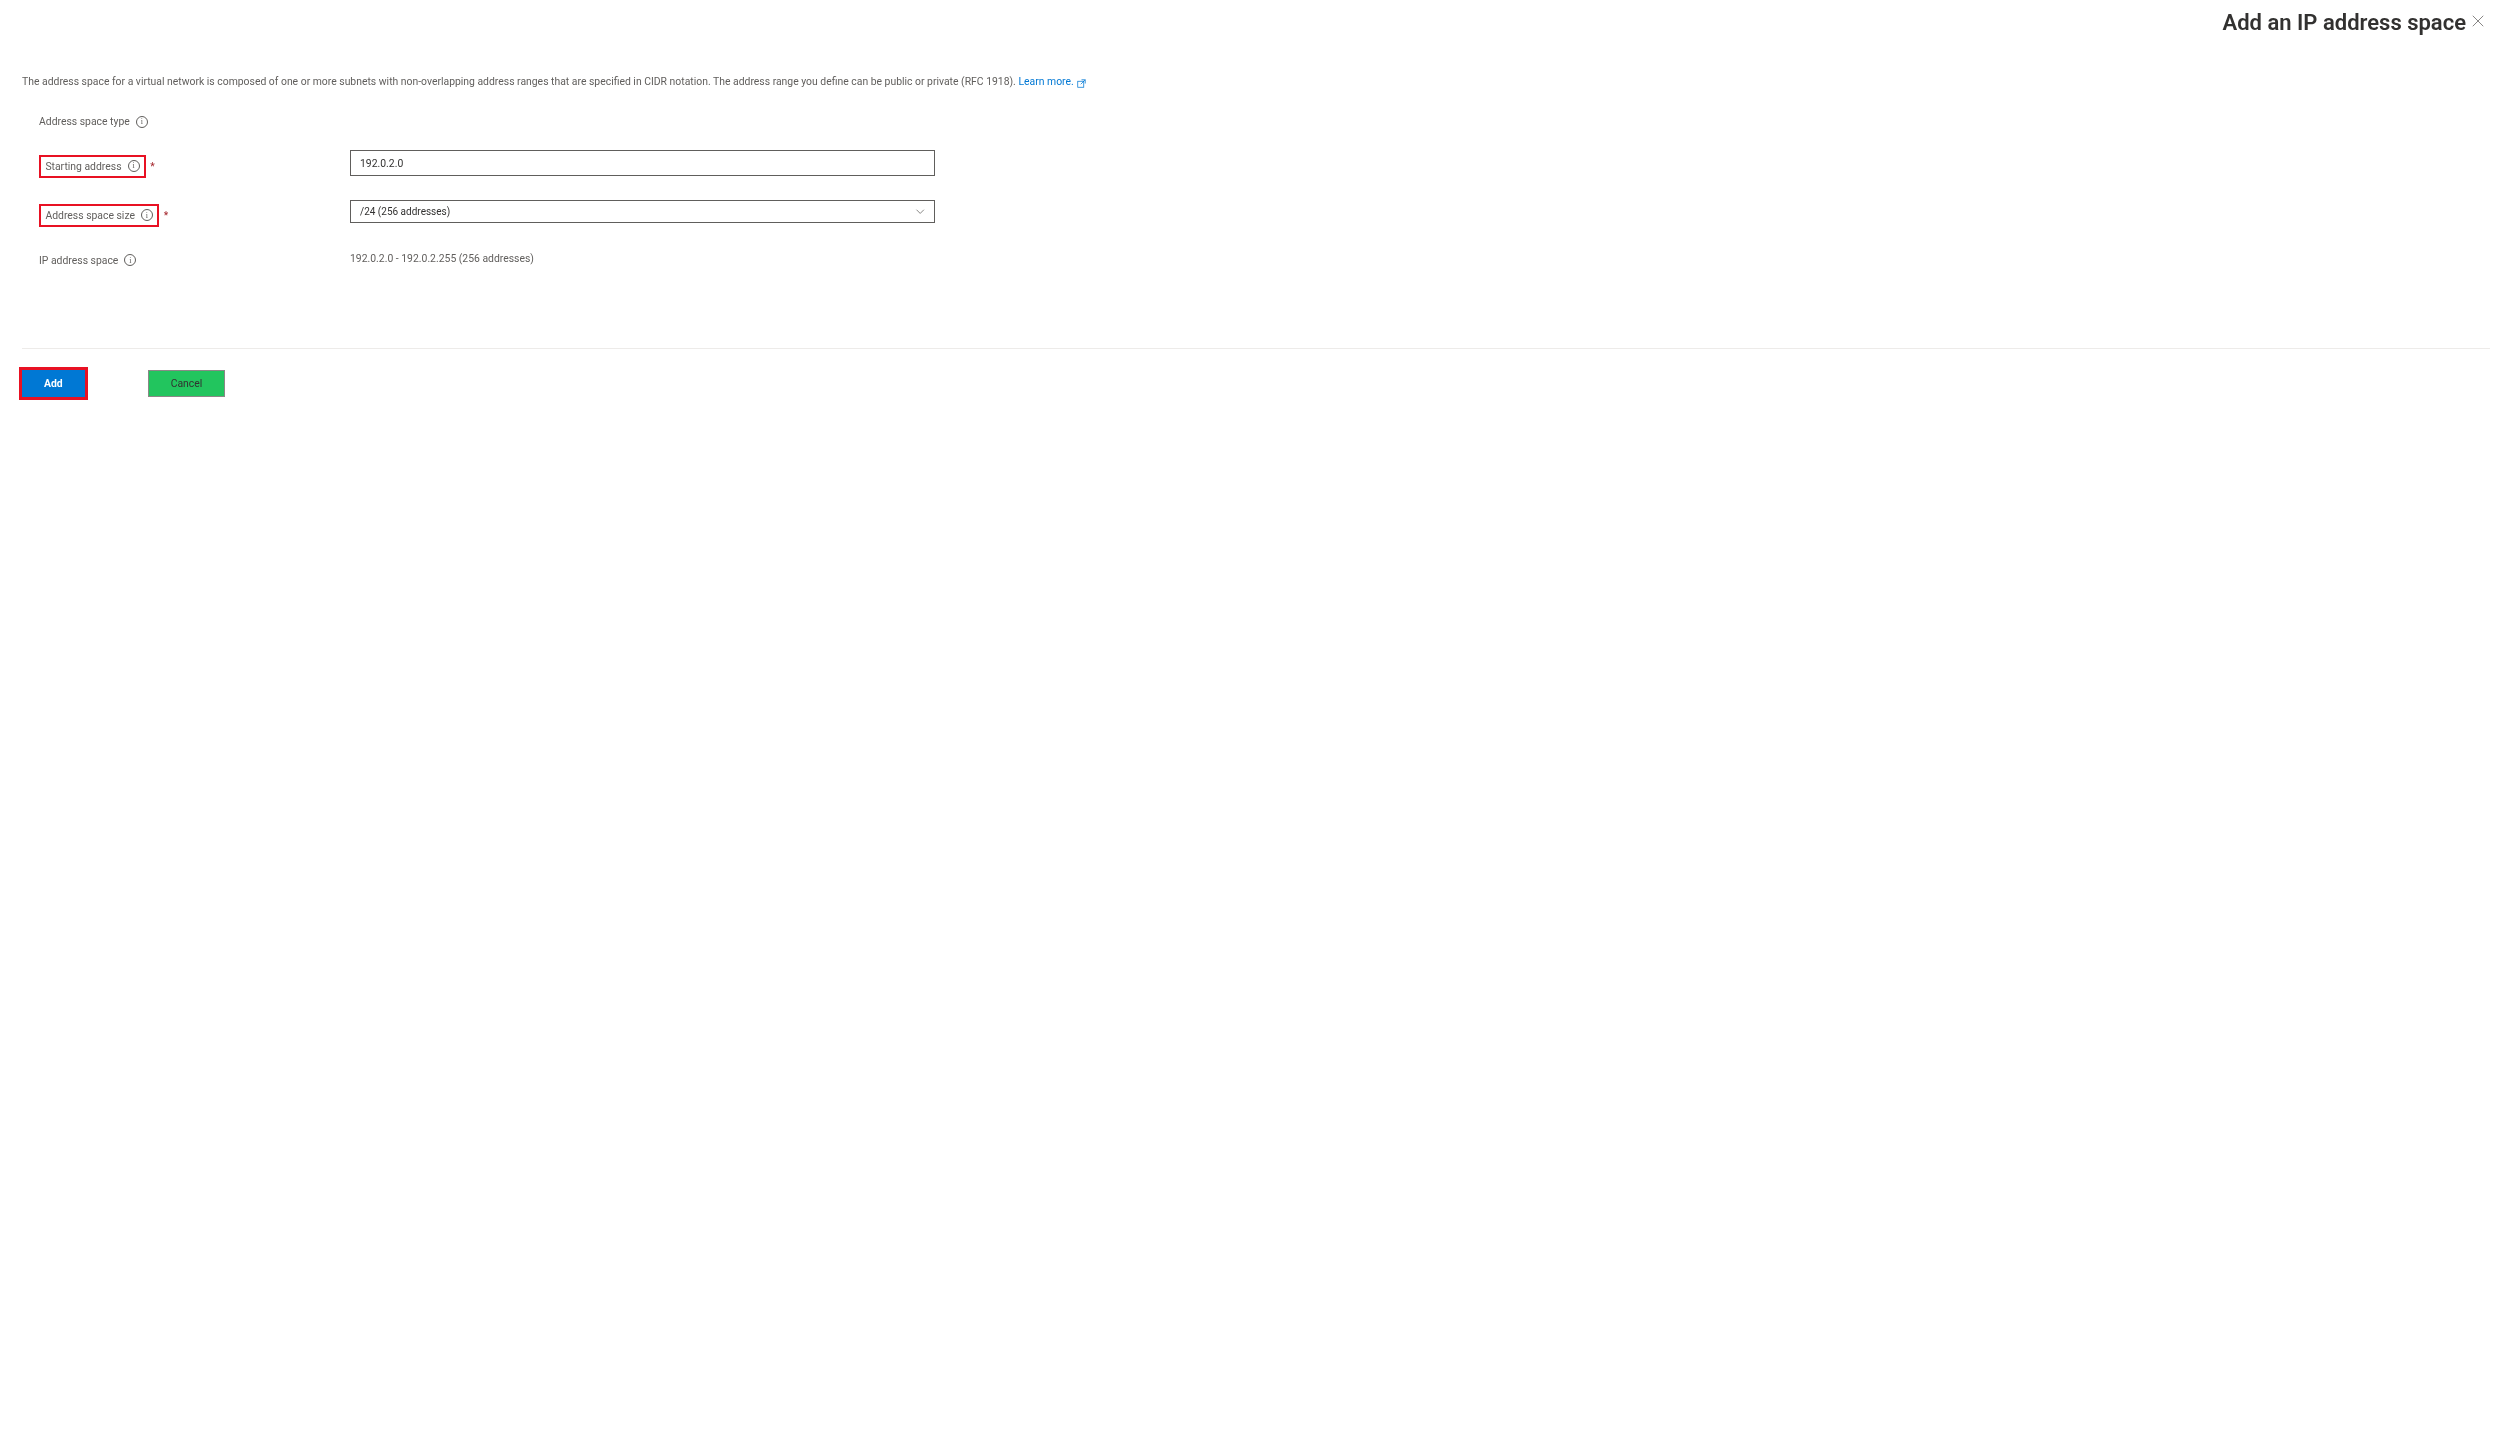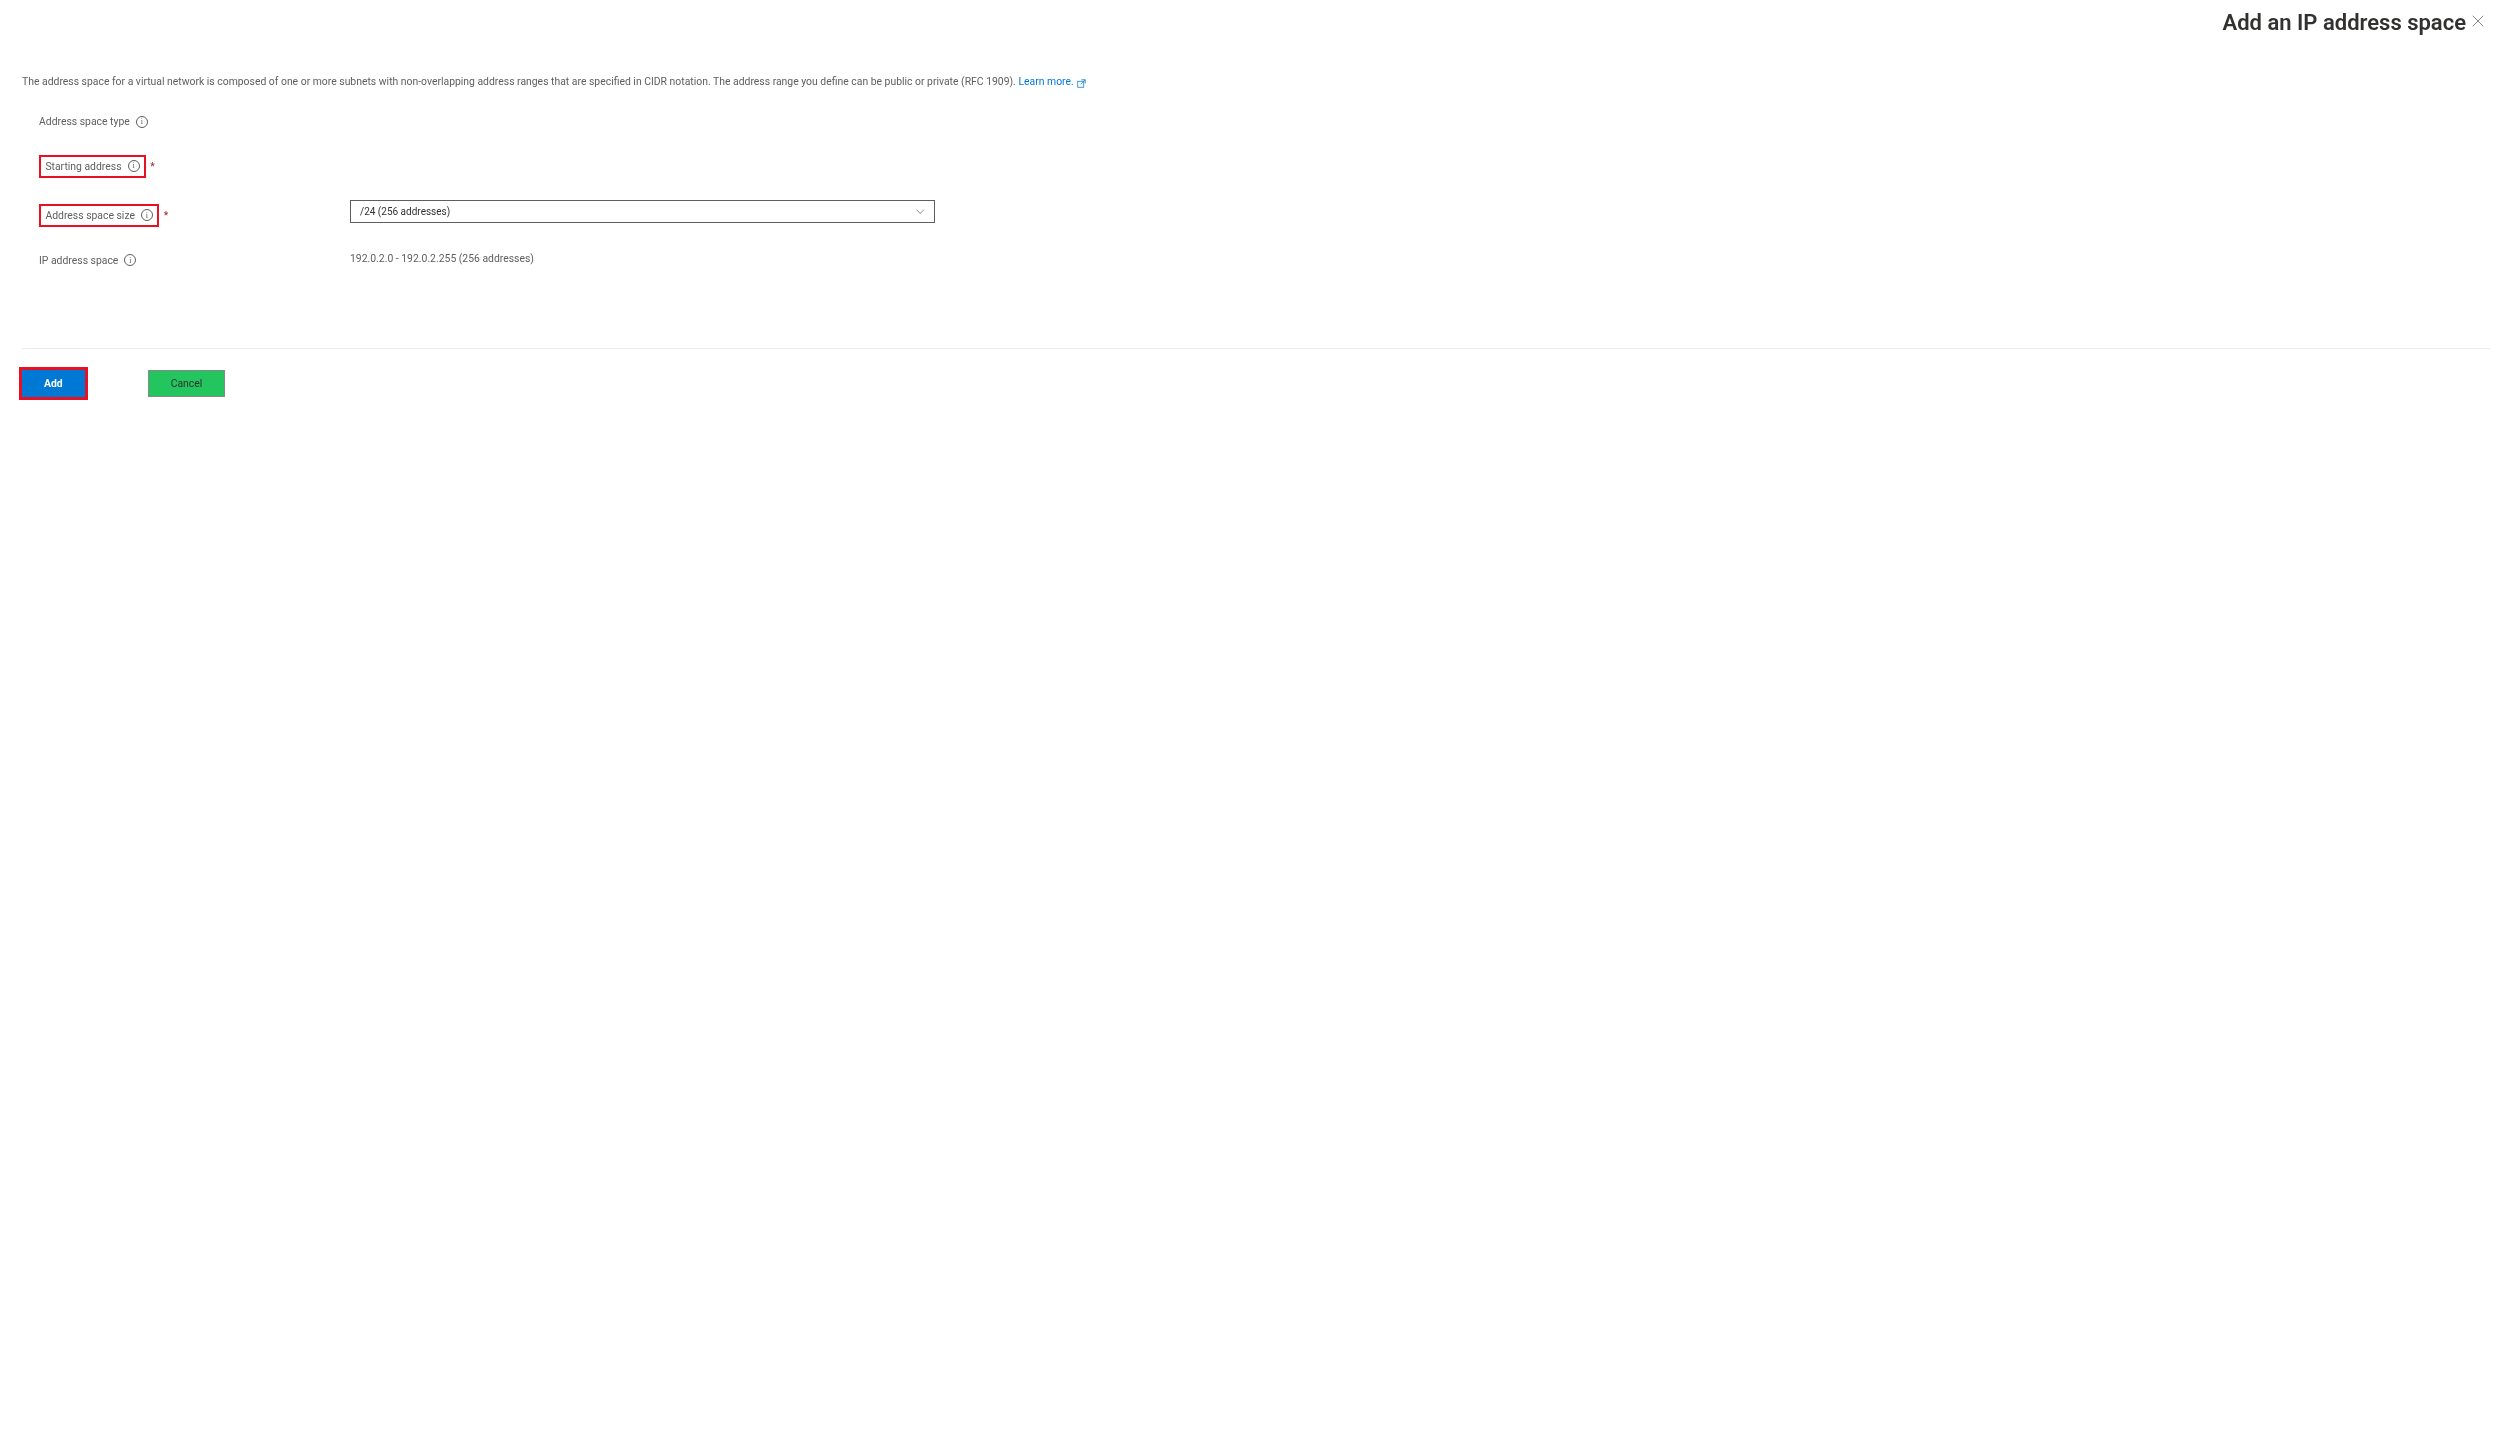--- a/index.html
+++ b/index.html
@@ -204,21 +204,21 @@
   <h1 class="title">Add an IP address space</h1>
   <span class="close-icon">
     <svg width="12" height="12" viewBox="0 0 16 16">
         <line x1="1" y1="1" x2="15" y2="15" stroke="#605e5c" stroke-width="1"></line>
         <line x1="15" y1="1" x2="1" y2="15" stroke="#605e5c" stroke-width="1"></line>
       </svg>
   </span>
 </div>
 
 <p class="description">
-  <span>The address space for a virtual network is composed of one or more subnets with non-overlapping address ranges that are specified in CIDR notation. The address range you define can be public or private (RFC 1909). </span>
+  <span>The address space for a virtual network is composed of one or more subnets with non-overlapping address ranges that are specified in CIDR notation. The address range you define can be public or private (RFC 1918). </span>
   <a class="link"><span>Learn more.</span><span class="external-icon">
     <svg width="9" height="9" viewBox="0 0 12 12" style="display:inline-block;vertical-align:middle">
           <rect x="1" y="3" width="8" height="8" fill="none" stroke="#0078d4" stroke-width="1"></rect>
           <polyline points="6,1 11,1 11,6" fill="none" stroke="#0078d4" stroke-width="1"></polyline>
           <line x1="11" y1="1" x2="5" y2="7" stroke="#0078d4" stroke-width="1"></line>
         </svg>
   </span></a>
 </p>
 
 <div class="form-row">
@@ -228,20 +228,23 @@
   </div>
 </div>
 
 <div class="form-row">
   <div class="form-label-area">
     <span class="highlight">
       <span>Starting address</span>
       <span class="info-icon">i</span>
     </span>
     <span class="required">*</span>
+  </div>
+  <div class="form-control-area">
+    <input type="text" class="text-input" value="192.0.2.0" style="">
   </div>
 </div>
 
 <div class="form-row">
   <div class="form-label-area">
     <span class="highlight">
       <span>Address space size</span>
       <span class="info-icon">i</span>
     </span>
     <span class="required">*</span>

